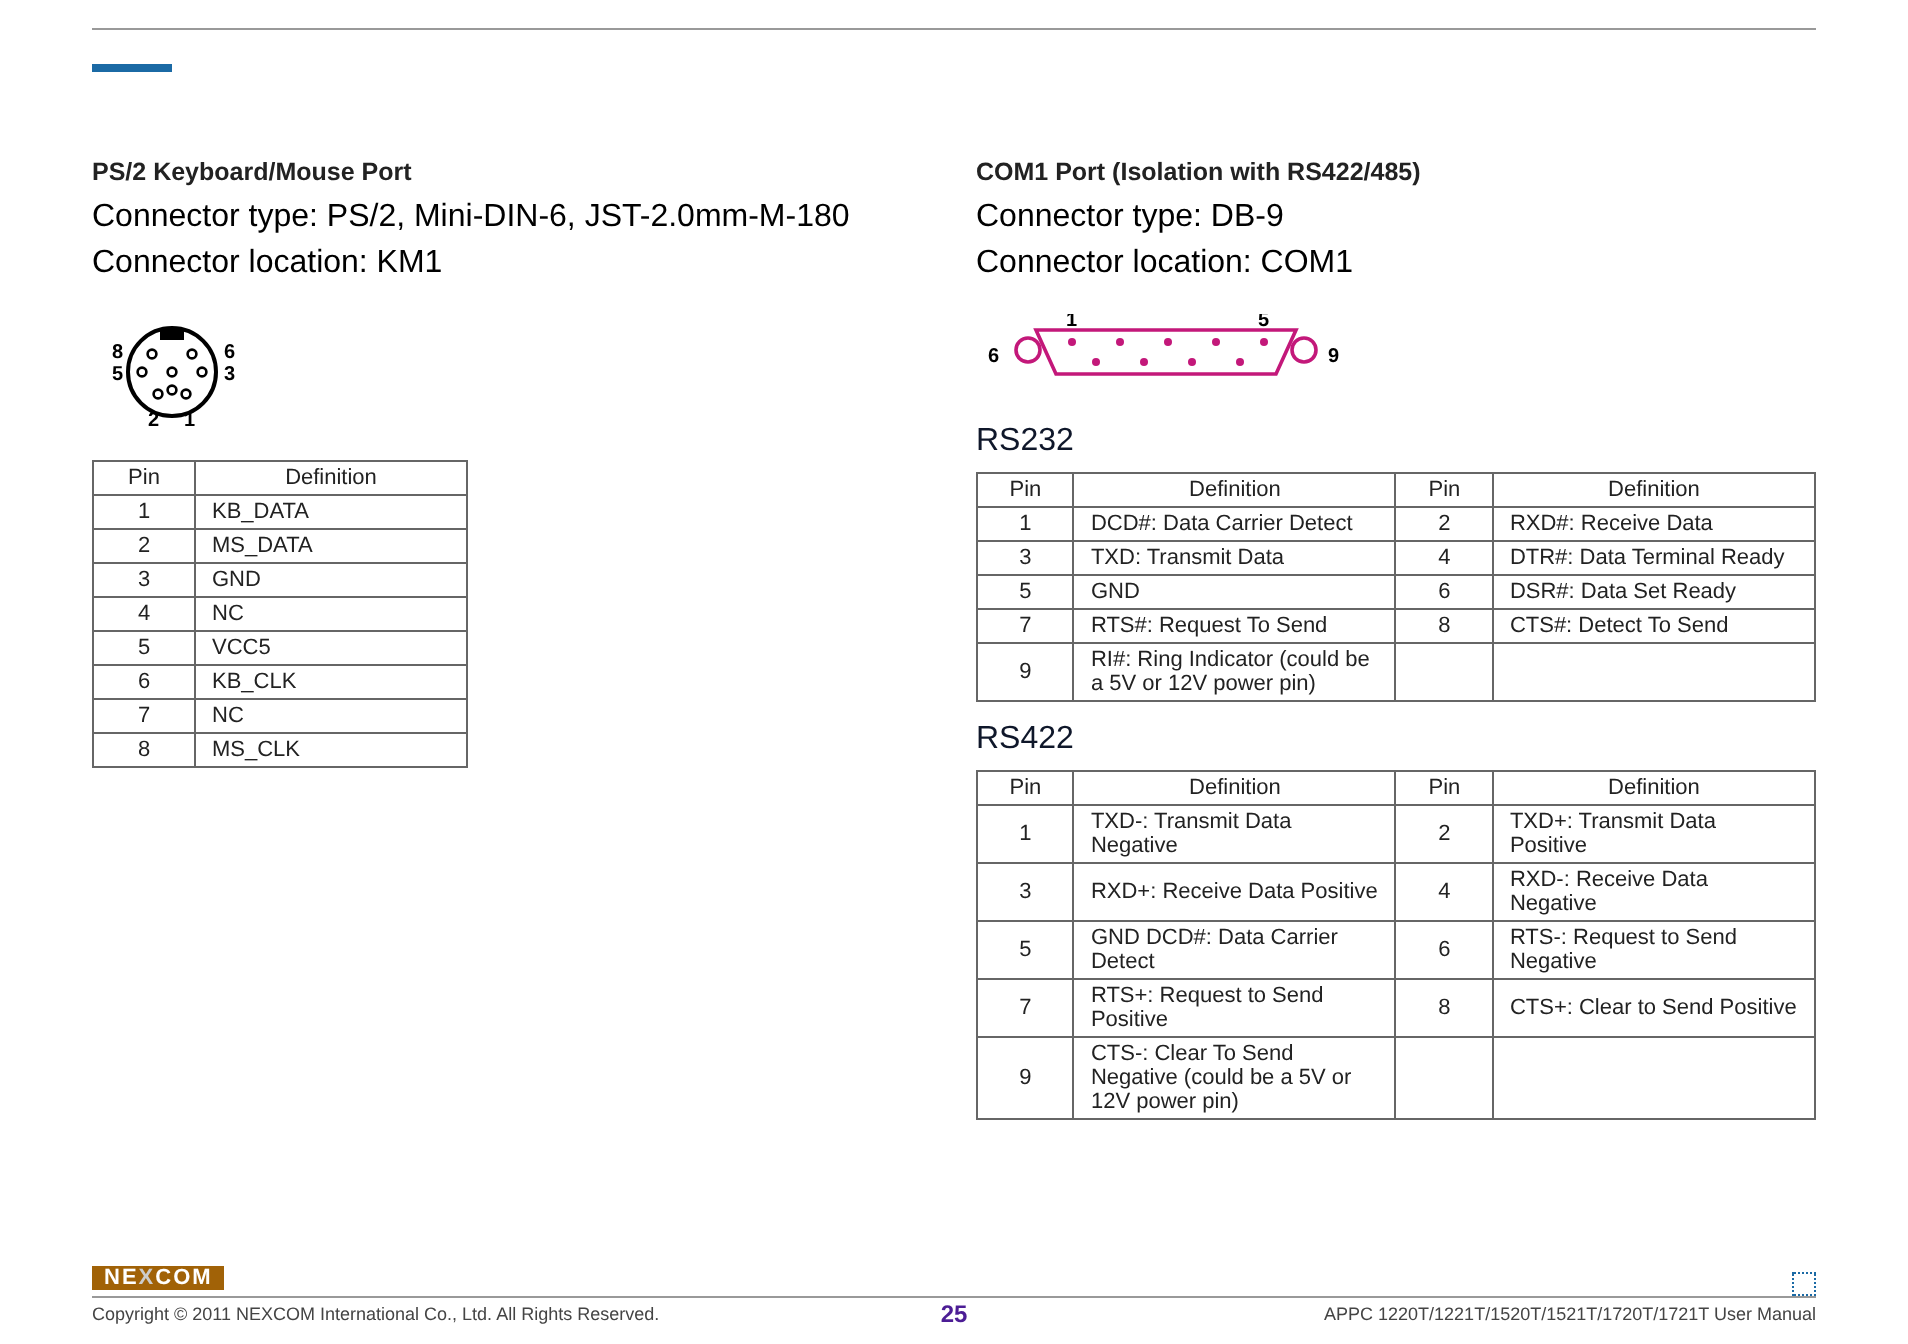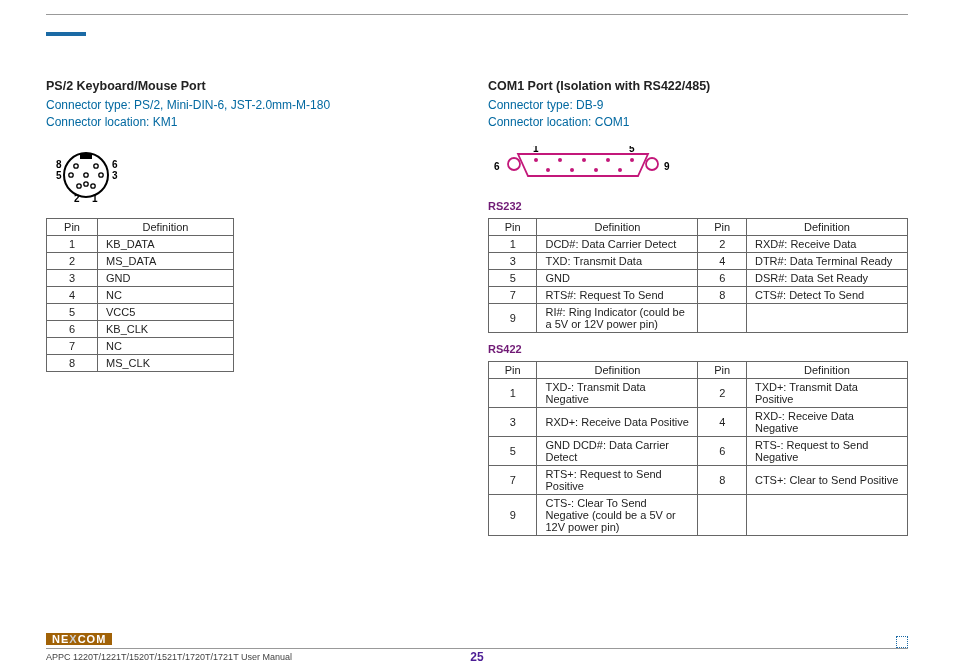--- a/index.html
+++ b/index.html
@@ -35,23 +35,23 @@
     font-weight: 800;
     letter-spacing: 1px;
     font-size: 14px;
   }
   .logo-bar .x { color: #e43; padding: 0 1px; }
   .accent-line { height: 4px; background: #1b6aa5; margin: 0 0 0 46px; width: 40px; position: absolute; top: 32px; }
   .top-line { border-bottom: 1px solid #999; margin: 2px 0 8px 0; }
   .columns { display: flex; gap: 45px; margin-top: 44px; }
   .col { flex: 1; }
   .h { font-weight: 700; font-size: 12.5px; margin-bottom: 4px; }
-  .sub { font-size: 12px; color: #0369a1; line-height: 1.45; }
+  .sub { font-size: 16px; color: #000000; line-height: 1.45; }
   .diagram { margin: 14px 0 10px 0; }
-  .section-label { font-weight: 700; color: #701a75; font-size: 11px; margin: 10px 0 4px 0; }
+  .section-label { font-weight: 400; color: #0f172a; font-size: 16px; margin: 10px 0 4px 0; }
   table.pin {
     border-collapse: collapse;
     font-size: 11px;
     width: 188px;
     margin-top: 6px;
   }
   table.pin th, table.pin td {
     border: 1px solid #666;
     padding: 2px 8px;
     text-align: left;
@@ -269,17 +269,18 @@
     </div>
   </div>
 </div>
 
 <div class="footer">
   <span class="footer-logo">
     <span>NE</span><span style="color:#ccc">X</span><span>COM</span>
   </span>
   <div class="footer-line"></div>
   <div class="footer-row">
+    <span>Copyright © 2011 NEXCOM International Co., Ltd. All Rights Reserved.</span>
     <span class="footer-center">25</span>
     <span>APPC 1220T/1221T/1520T/1521T/1720T/1721T User Manual</span>
   </div>
 </div>
 <div class="sq"></div>
 
 </body></html>

